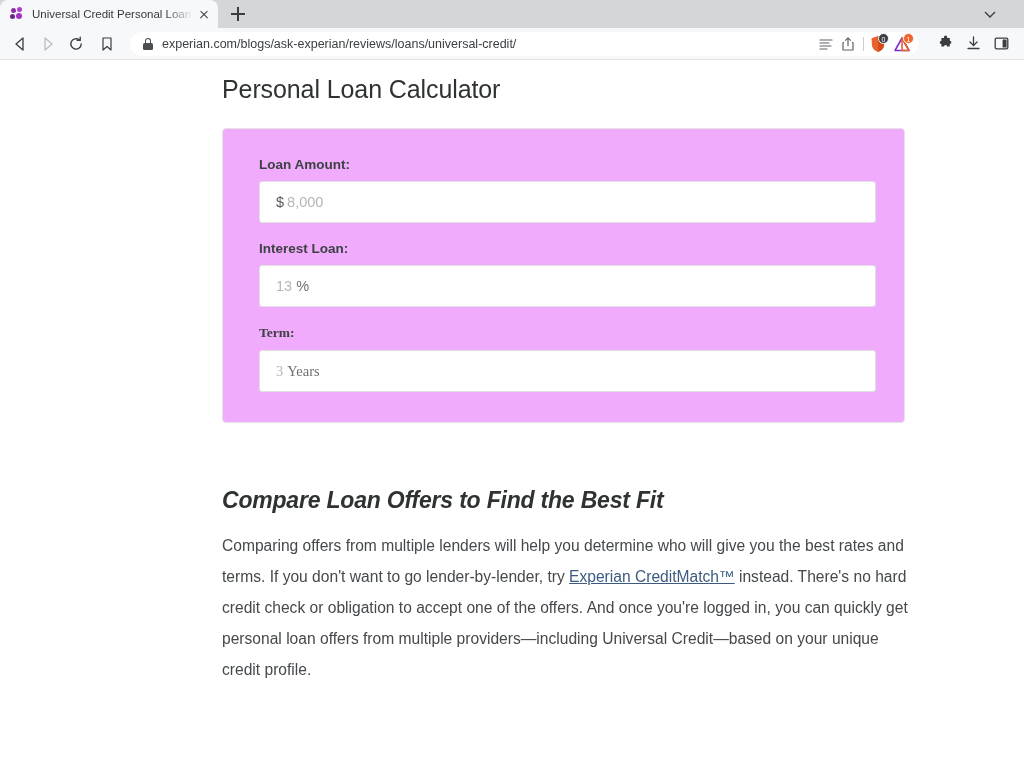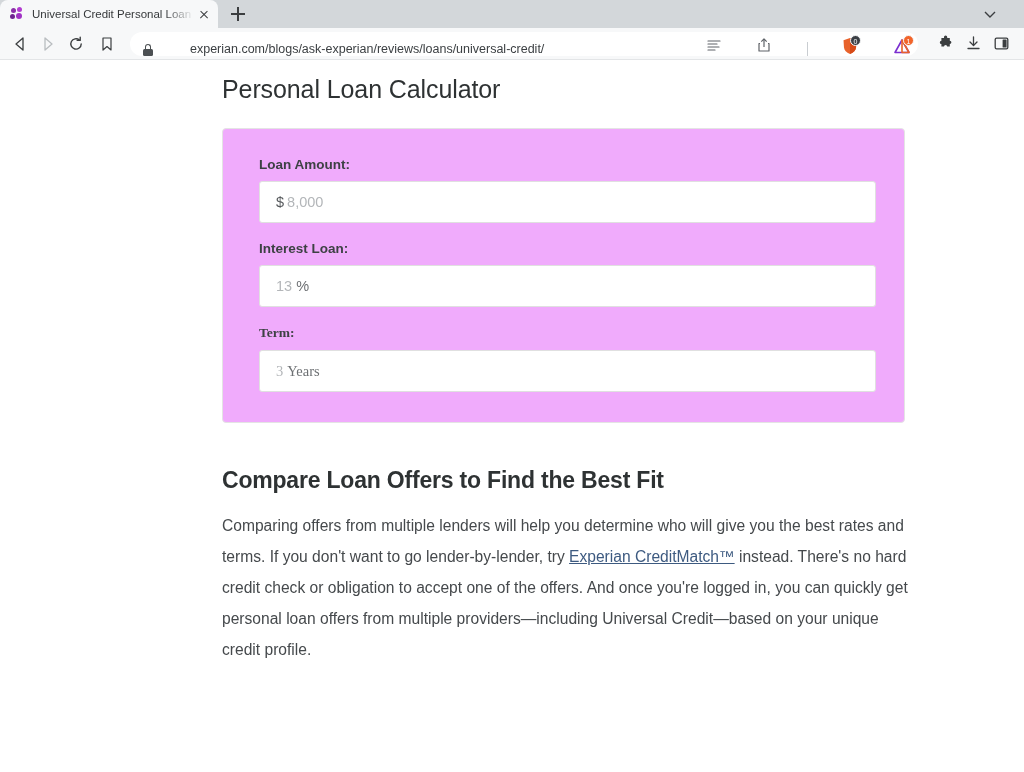--- a/index.html
+++ b/index.html
@@ -130,25 +130,24 @@
     display: flex; align-items: center; justify-content: center;
     margin-left: 4px;
   }
 
   .omnibox {
     flex: 1 1 auto;
     height: 24px;
     background: #ffffff;
     border-radius: 12px;
     display: flex;
-    align-items: flex-end;
+    align-items: center;
     padding: 0 6px 0 12px;
     margin: 0 8px 0 10px;
     min-width: 0;
-    gap: 28px;
   }
 
   .lock-icon {
     width: 12px; height: 12px;
     flex: 0 0 12px;
     margin-right: 8px;
     position: relative;
   }
   .lock-icon .body {
     position: absolute;
@@ -296,22 +295,23 @@
     font-weight: bold;
     font-family: "Liberation Sans", sans-serif;
     cursor: pointer;
     letter-spacing: 0.2px;
   }
 
   .page-h2 {
     font-size: 23px;
     font-weight: bold;
     color: #2e3233;
-    margin: 44px 0 0 222px;
+    margin: 64px 0 0 222px;
     letter-spacing: -0.2px;
+    font-style: italic;
   }
 
   .page-p {
     margin: 16px 0 0 222px;
     width: 690px;
     font-size: 15.6px;
     line-height: 31px;
     color: #45494c;
   }
 

